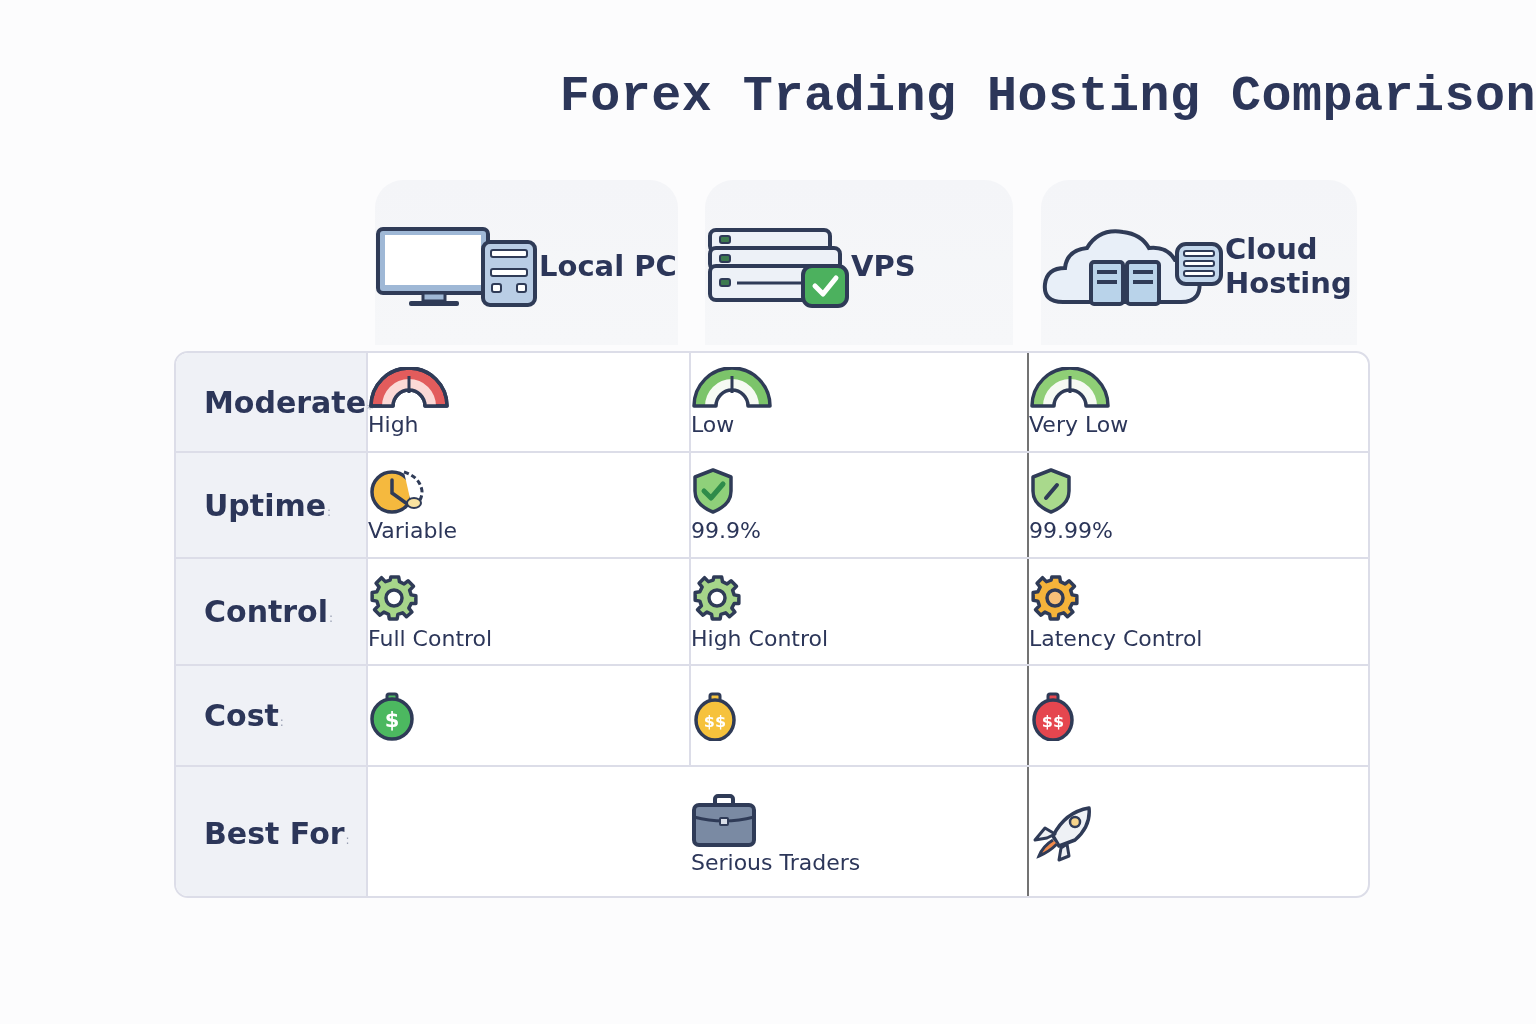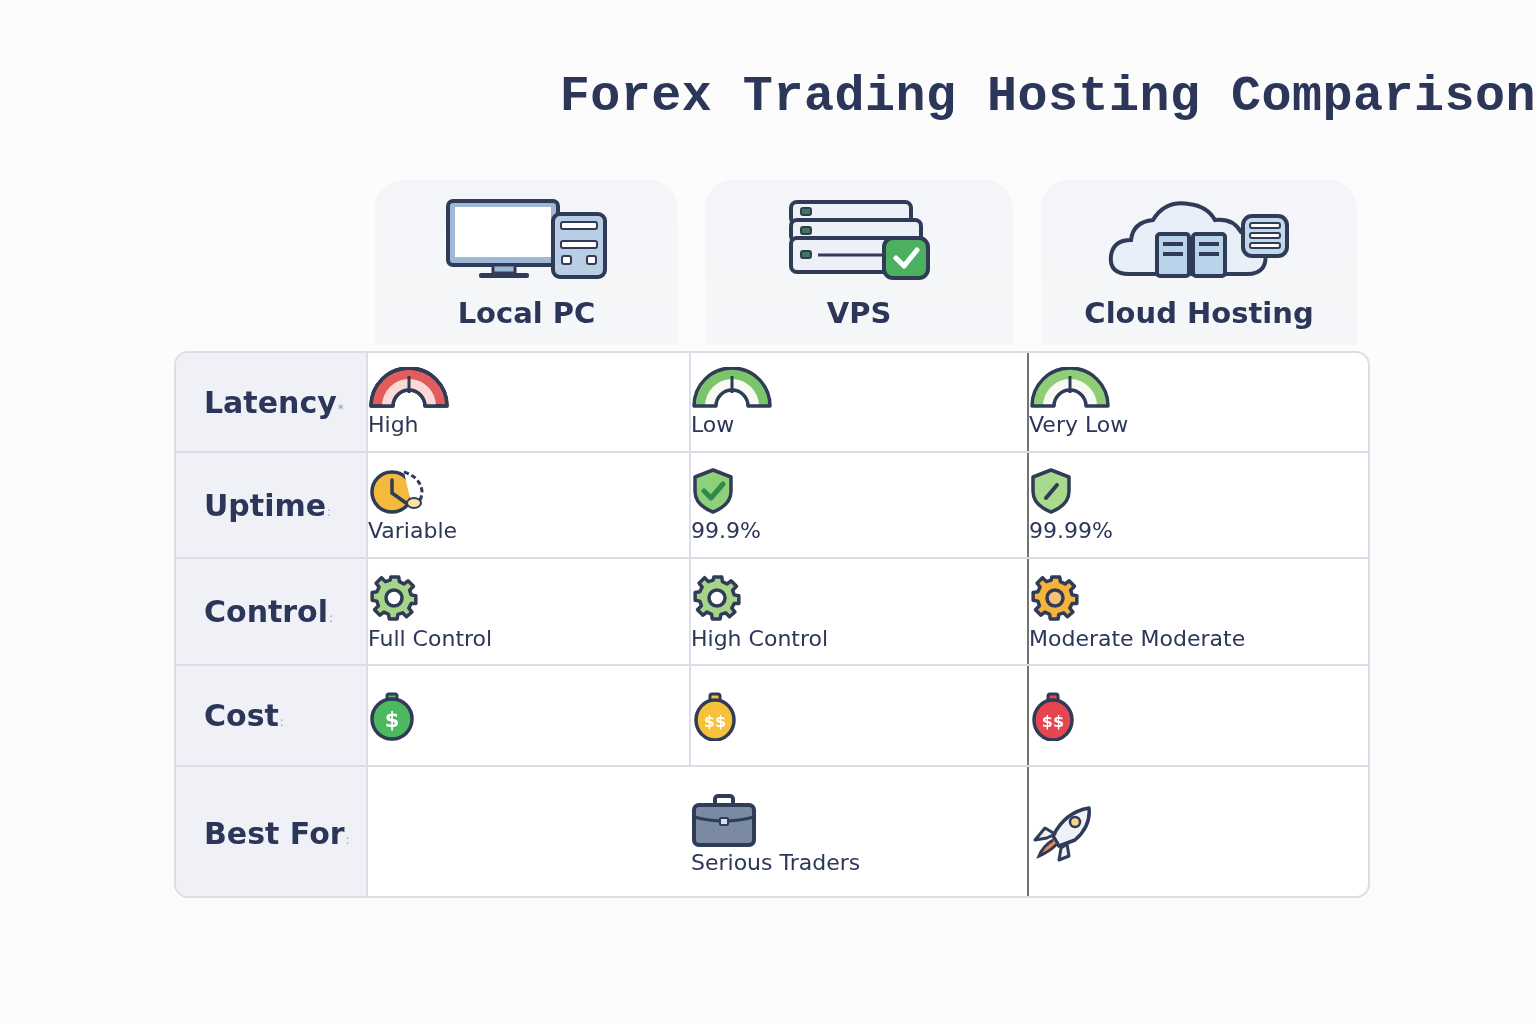--- a/index.html
+++ b/index.html
@@ -10,21 +10,21 @@
     position: absolute; top: 68px; left: 0; width: 1536px;
     text-align: right; font-size: 50px; font-weight: bold; color: #2c3659;
     letter-spacing: 0.5px;
     font-family: Liberation Mono, monospace;
   }
 
   .col-head {
     position: absolute; top: 180px; height: 165px;
     background: linear-gradient(#f4f5f8, #f6f7f9);
     border-radius: 28px 28px 0 0;
-    display: flex; flex-direction: column; align-items: center;
+    display: flex; align-items: center;
   }
   .col-head .icon { height: 100px; margin-top: 10px; display: flex; align-items: center; justify-content: center; }
   .col-head .label { font-size: 29px; font-weight: bold; color: #2c3659; margin-top: 6px; }
 
   .table {
     position: absolute; left: 174px; top: 351px; width: 1196px; height: 547px;
     border: 2px solid #dcdde8; border-radius: 14px; overflow: hidden; background: #fff;
   }
   .row { position: absolute; left: 0; width: 100%; border-bottom: 2px solid #dcdde8; }
   .row:last-child { border-bottom: none; }
@@ -97,21 +97,21 @@
     </svg>
   </div>
   <div class="label">Cloud Hosting</div>
 </div>
 
 <div class="table">
 
   <div class="row" style="top:0;height:100px;">
     <div class="cell rowlabel">
       <div class="rowlabel-inner">
-          <span>Latency</span>
+          <span>Moderate</span>
           <span class="mark">*</span>
         </div>
     </div>
     <div class="cell c1">
       <svg width="82" height="42" viewBox="0 0 82 42">
         <path d="M3 39 A38 38 0 0 1 79 39 L57 39 A16 16 0 0 0 25 39 Z" fill="#e25c5c" stroke="#2f3b57" stroke-width="3.5" stroke-linejoin="round"></path>
         <path d="M14 39 A27 27 0 0 1 68 39 L57 39 A16 16 0 0 0 25 39 Z" fill="#fbd9d6"></path>
         <path d="M3 39 A38 38 0 0 1 79 39 L57 39 A16 16 0 0 0 25 39 Z" fill="none" stroke="#2f3b57" stroke-width="3.5" stroke-linejoin="round"></path>
         <line x1="41" y1="9" x2="41" y2="26" stroke="#2f3b57" stroke-width="3"></line>
       </svg>
@@ -194,21 +194,21 @@
       </svg>
       <div class="val">High Control</div>
     </div>
     <div class="cell c3">
       <svg width="52" height="50" viewBox="0 0 52 50">
         <g transform="translate(26 25)">
           <path d="M-5 -22 L5 -22 L6 -16 L12 -13 L17 -17 L24 -10 L19 -5 L21 1 L27 2 L27 12 L21 12 L18 18 L22 23 L15 29 L10 24 L4 26 L3 32 L-7 32 L-8 26 L-14 23 L-19 27 L-26 20 L-21 15 L-23 9 L-29 8 L-29 -2 L-23 -3 L-20 -9 L-24 -14 L-17 -21 L-12 -16 L-6 -18 Z" transform="scale(0.78) translate(1 -5)" fill="#f4b33a" stroke="#2f3b57" stroke-width="4.5" stroke-linejoin="round"></path>
           <circle cx="0" cy="0" r="8" fill="#f7c078" stroke="#2f3b57" stroke-width="3.5"></circle>
         </g>
       </svg>
-      <div class="val">Moderate Moderate</div>
+      <div class="val">Latency Control</div>
     </div>
   </div>
 
   <div class="row" style="top:313px;height:101px;">
     <div class="cell rowlabel">
       <div class="rowlabel-inner">
           <span>Cost</span>
           <span class="mark">:</span>
         </div>
     </div>

